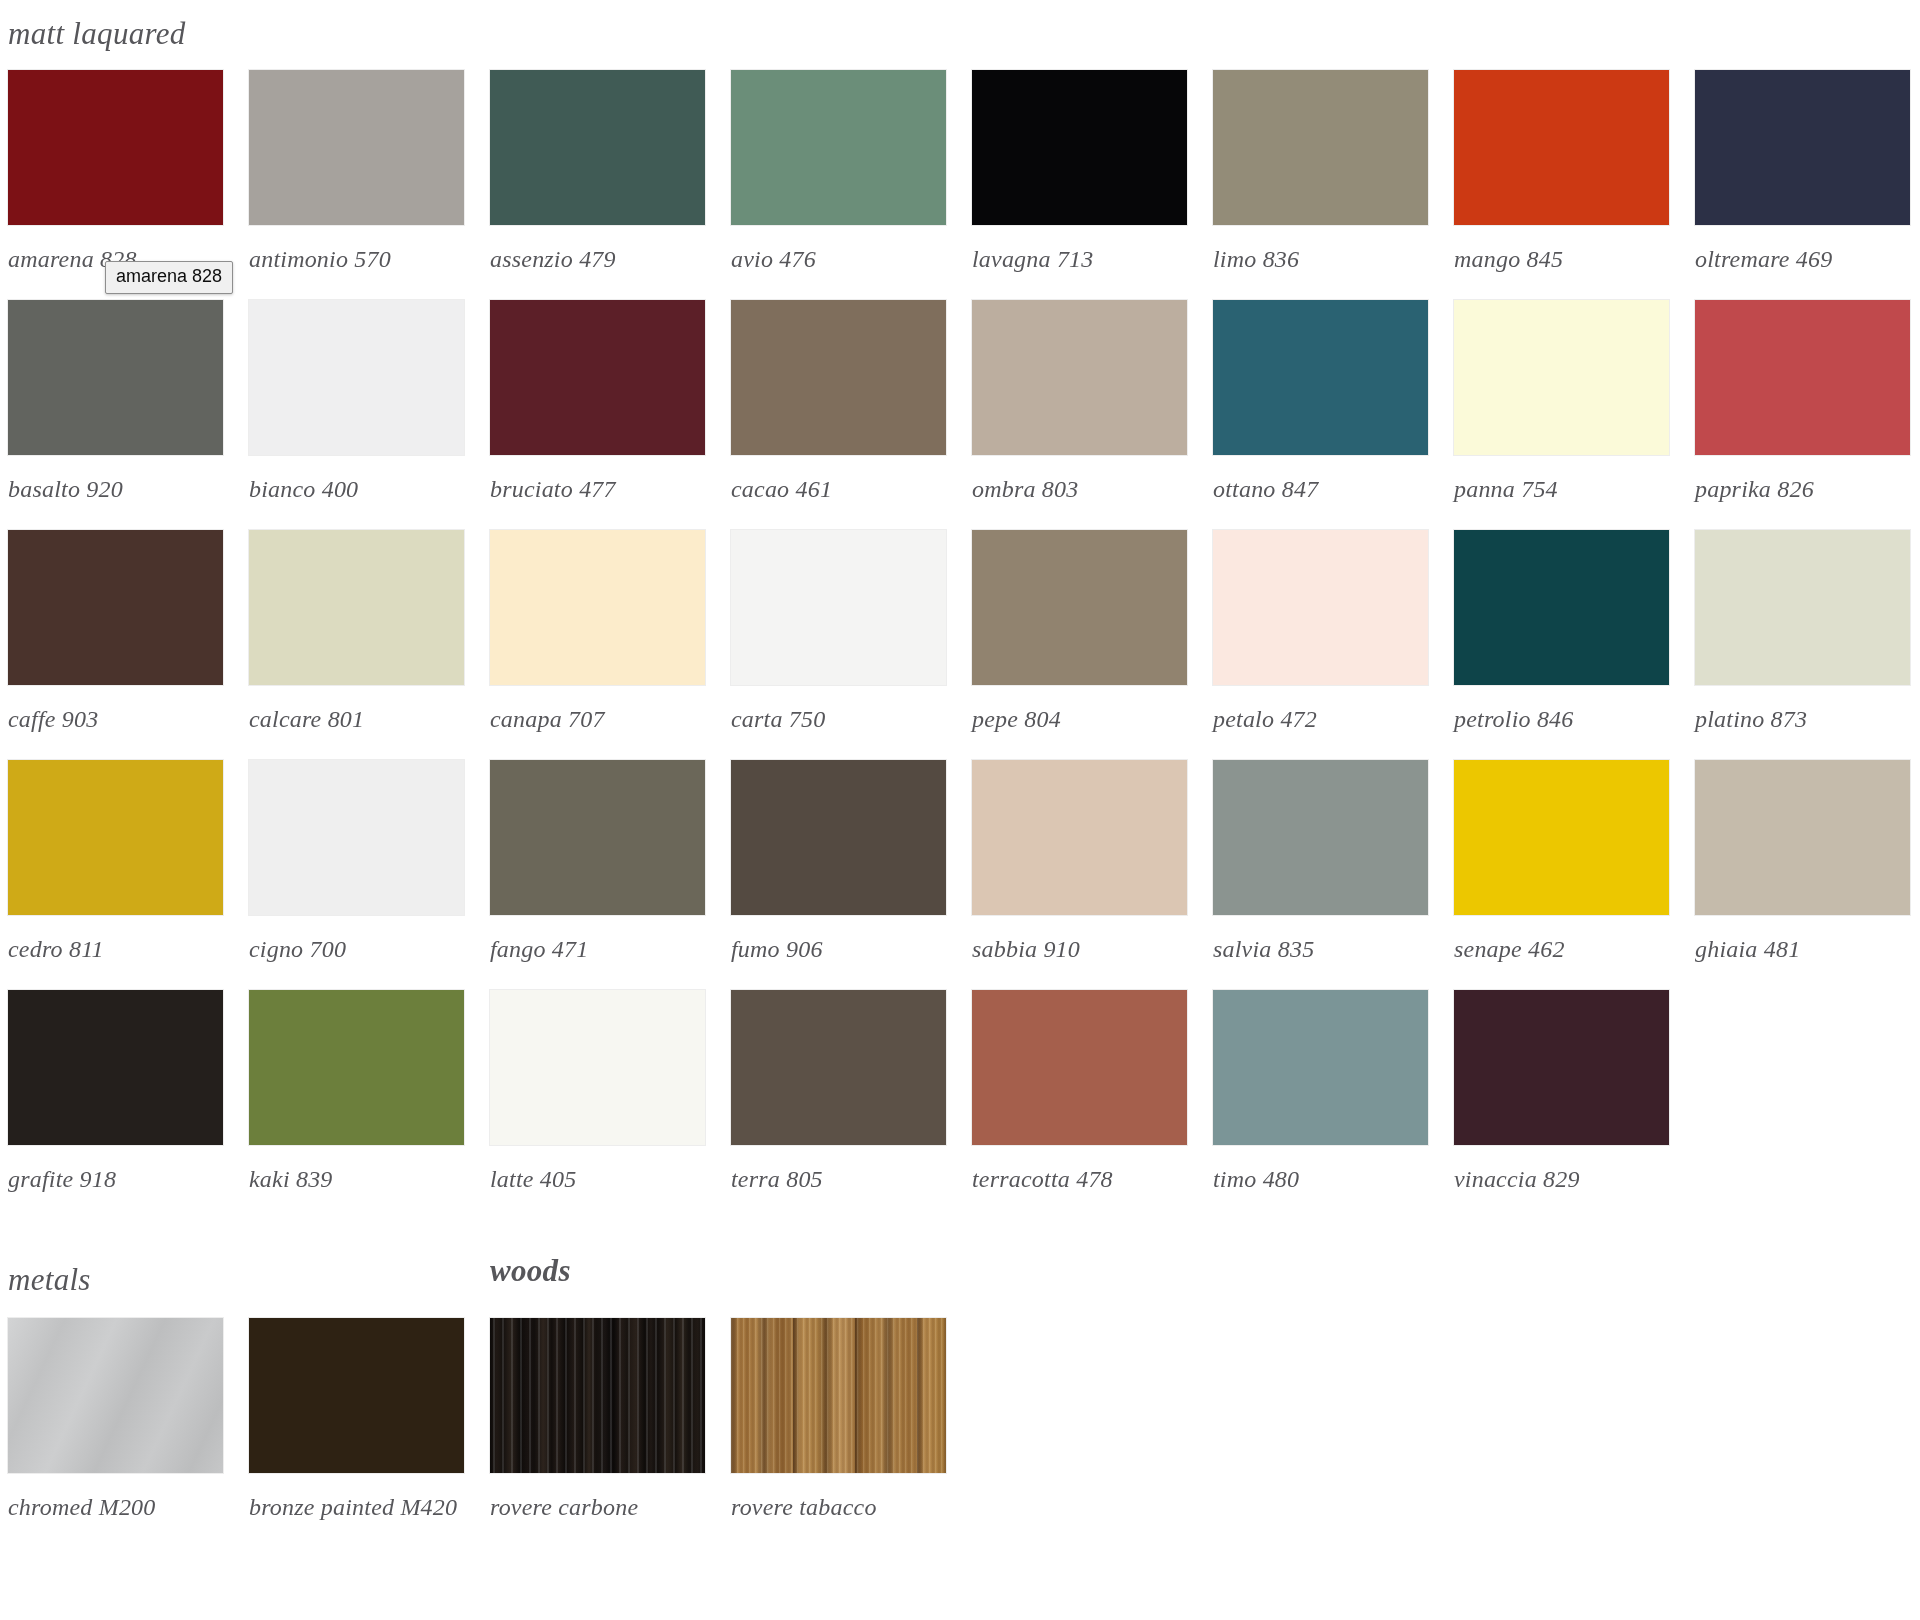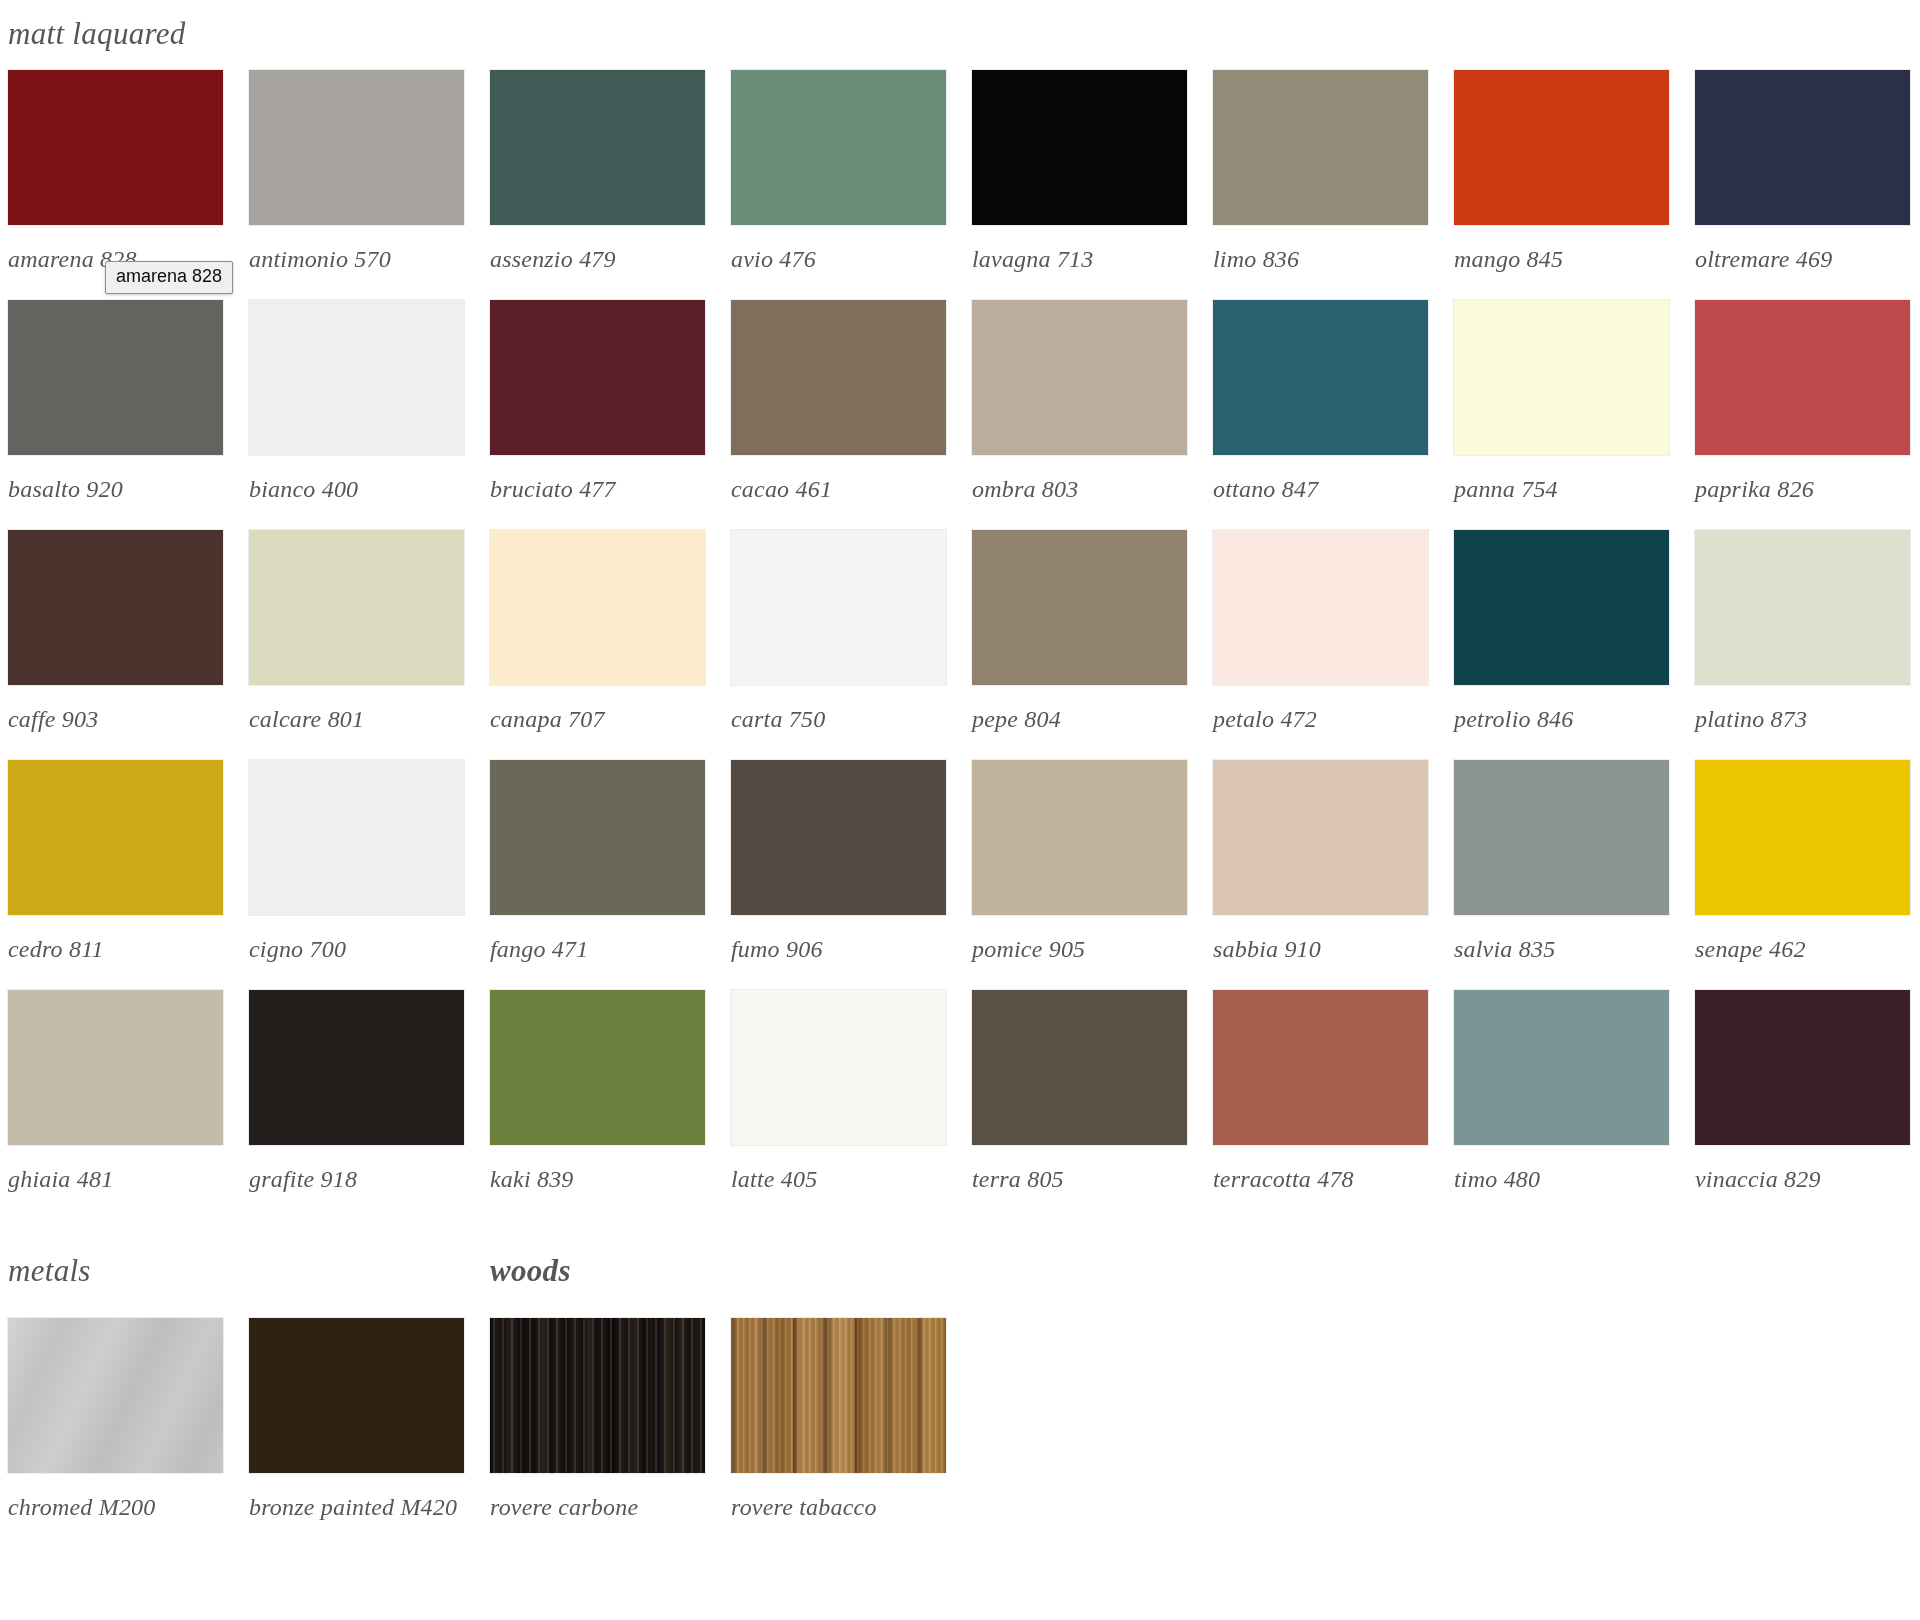--- a/index.html
+++ b/index.html
@@ -74,21 +74,21 @@
     font-size: 24px;
     color: #56565a;
     line-height: 1;
     margin-top: 22px;
     white-space: nowrap;
     letter-spacing: 0.2px;
   }
 
   
   .bottom-titles { position: absolute; left: 0; top: 1255px; width: 1920px; }
-  #metals-title { position: absolute; left: 8px; top: 0; text-align: right; }
+  #metals-title { position: absolute; left: 8px; top: 9px; text-align: right; }
   #woods-title  { position: absolute; left: 490px; top: 0; font-weight: bold; }
 
   .bottom-grid {
     position: absolute;
     left: 8px;
     top: 1318px;
     display: grid;
     grid-template-columns: repeat(4, 241px);
     grid-auto-rows: 215px;
   }
@@ -279,24 +279,20 @@
       </div>
       <div class="cell">
         <div class="chip" style="background: rgb(107, 103, 89);"></div>
         <div class="chip-label">fango 471</div>
       </div>
       <div class="cell">
         <div class="chip" style="background: rgb(84, 74, 65);"></div>
         <div class="chip-label">fumo 906</div>
       </div>
       <div class="cell">
-        <div class="chip" style="background: rgb(192, 178, 155);"></div>
-        <div class="chip-label">pomice 905</div>
-      </div>
-      <div class="cell">
         <div class="chip" style="background: rgb(219, 198, 179);"></div>
         <div class="chip-label">sabbia 910</div>
       </div>
       <div class="cell">
         <div class="chip" style="background: rgb(139, 148, 144);"></div>
         <div class="chip-label">salvia 835</div>
       </div>
       <div class="cell">
         <div class="chip" style="background: rgb(236, 199, 0);"></div>
         <div class="chip-label">senape 462</div>

